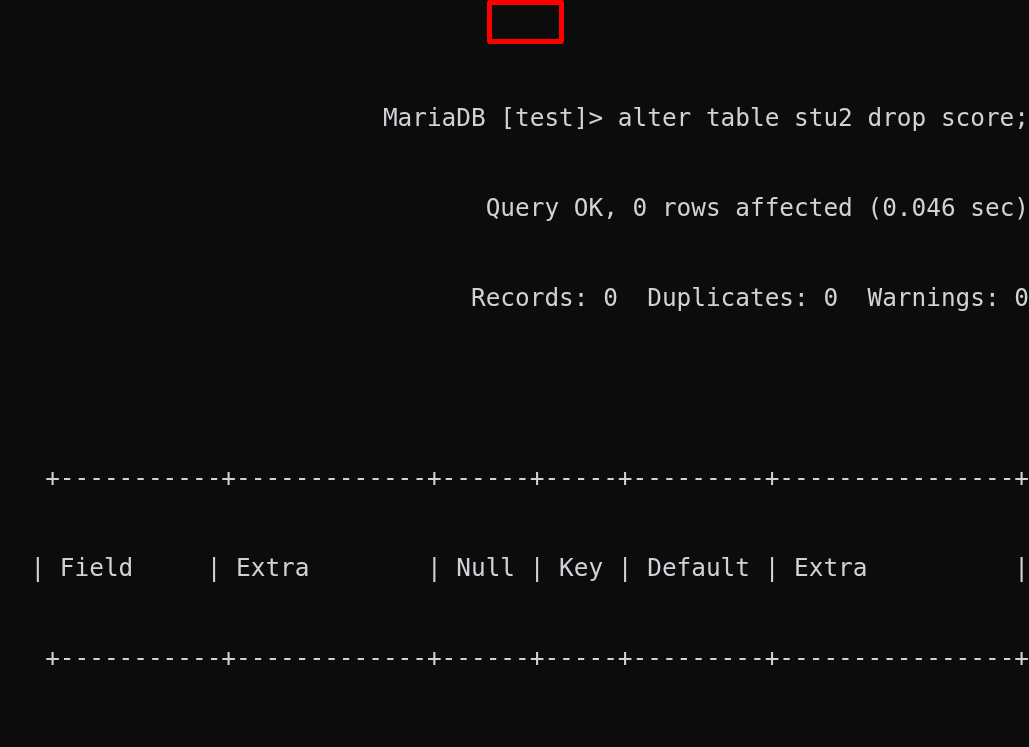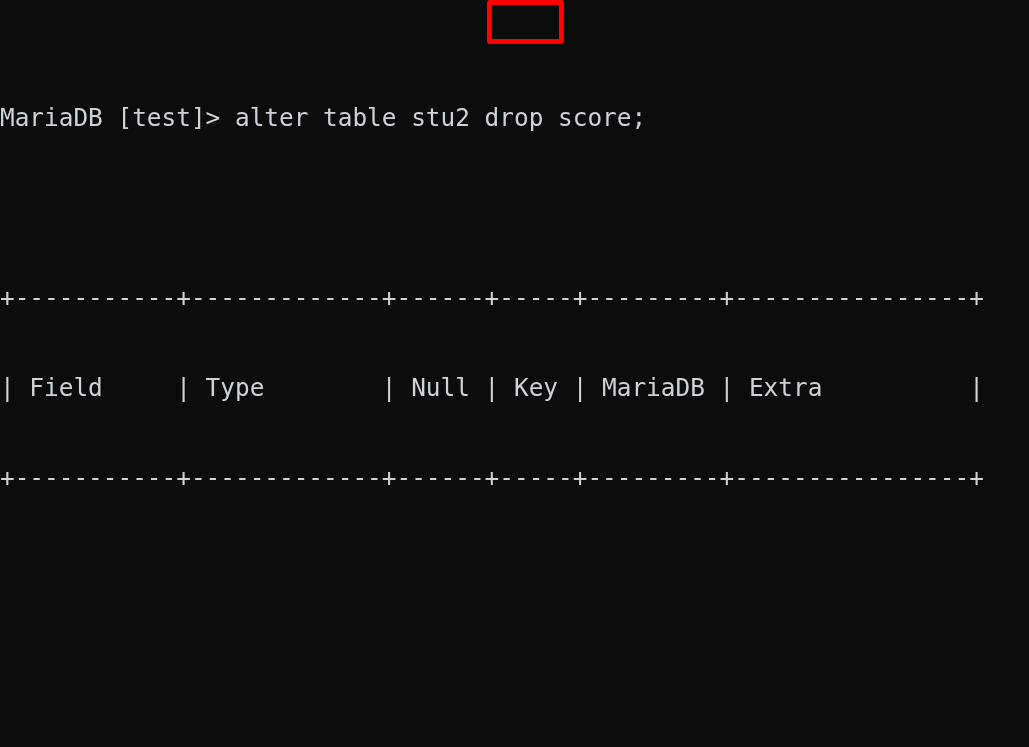--- a/index.html
+++ b/index.html
@@ -19,20 +19,21 @@
     width: 1029px;
     height: 726px;
     background: #0c0c0c;
     color: #cfd2d6;
     font-family: "DejaVu Sans Mono", "Liberation Mono", monospace;
     font-size: 24.4px;
     line-height: 30px;
     letter-spacing: 0px;
     padding: 16px;
     box-sizing: border-box;
+    text-align: right;
   }
   #screen {
     position: absolute;
     left: 0px;
     top: 13px;
     width: 1029px;
     white-space: pre;
     font-variant-ligatures: none;
     -webkit-font-smoothing: antialiased;
   }
@@ -61,23 +62,25 @@
   }
 </style>
 </head>
 <body>
 
 <div id="terminal" style="background: rgb(12, 12, 12); color: rgb(207, 210, 214);">
 
   <div id="screen">
 
     <span class="line">MariaDB [test]&gt; alter table stu2 drop score;</span>
+    <span class="line">Query OK, 0 rows affected (0.046 sec)</span>
+    <span class="line">Records: 0  Duplicates: 0  Warnings: 0</span>
     <span class="blank"></span>
     <span class="line">+-----------+-------------+------+-----+---------+----------------+</span>
-    <span class="line">| Field     | Type        | Null | Key | MariaDB | Extra          |</span>
+    <span class="line">| Field     | Extra        | Null | Key | Default | Extra          |</span>
     <span class="line">+-----------+-------------+------+-----+---------+----------------+</span>
     
     
     
     
     
     
     
     
     

